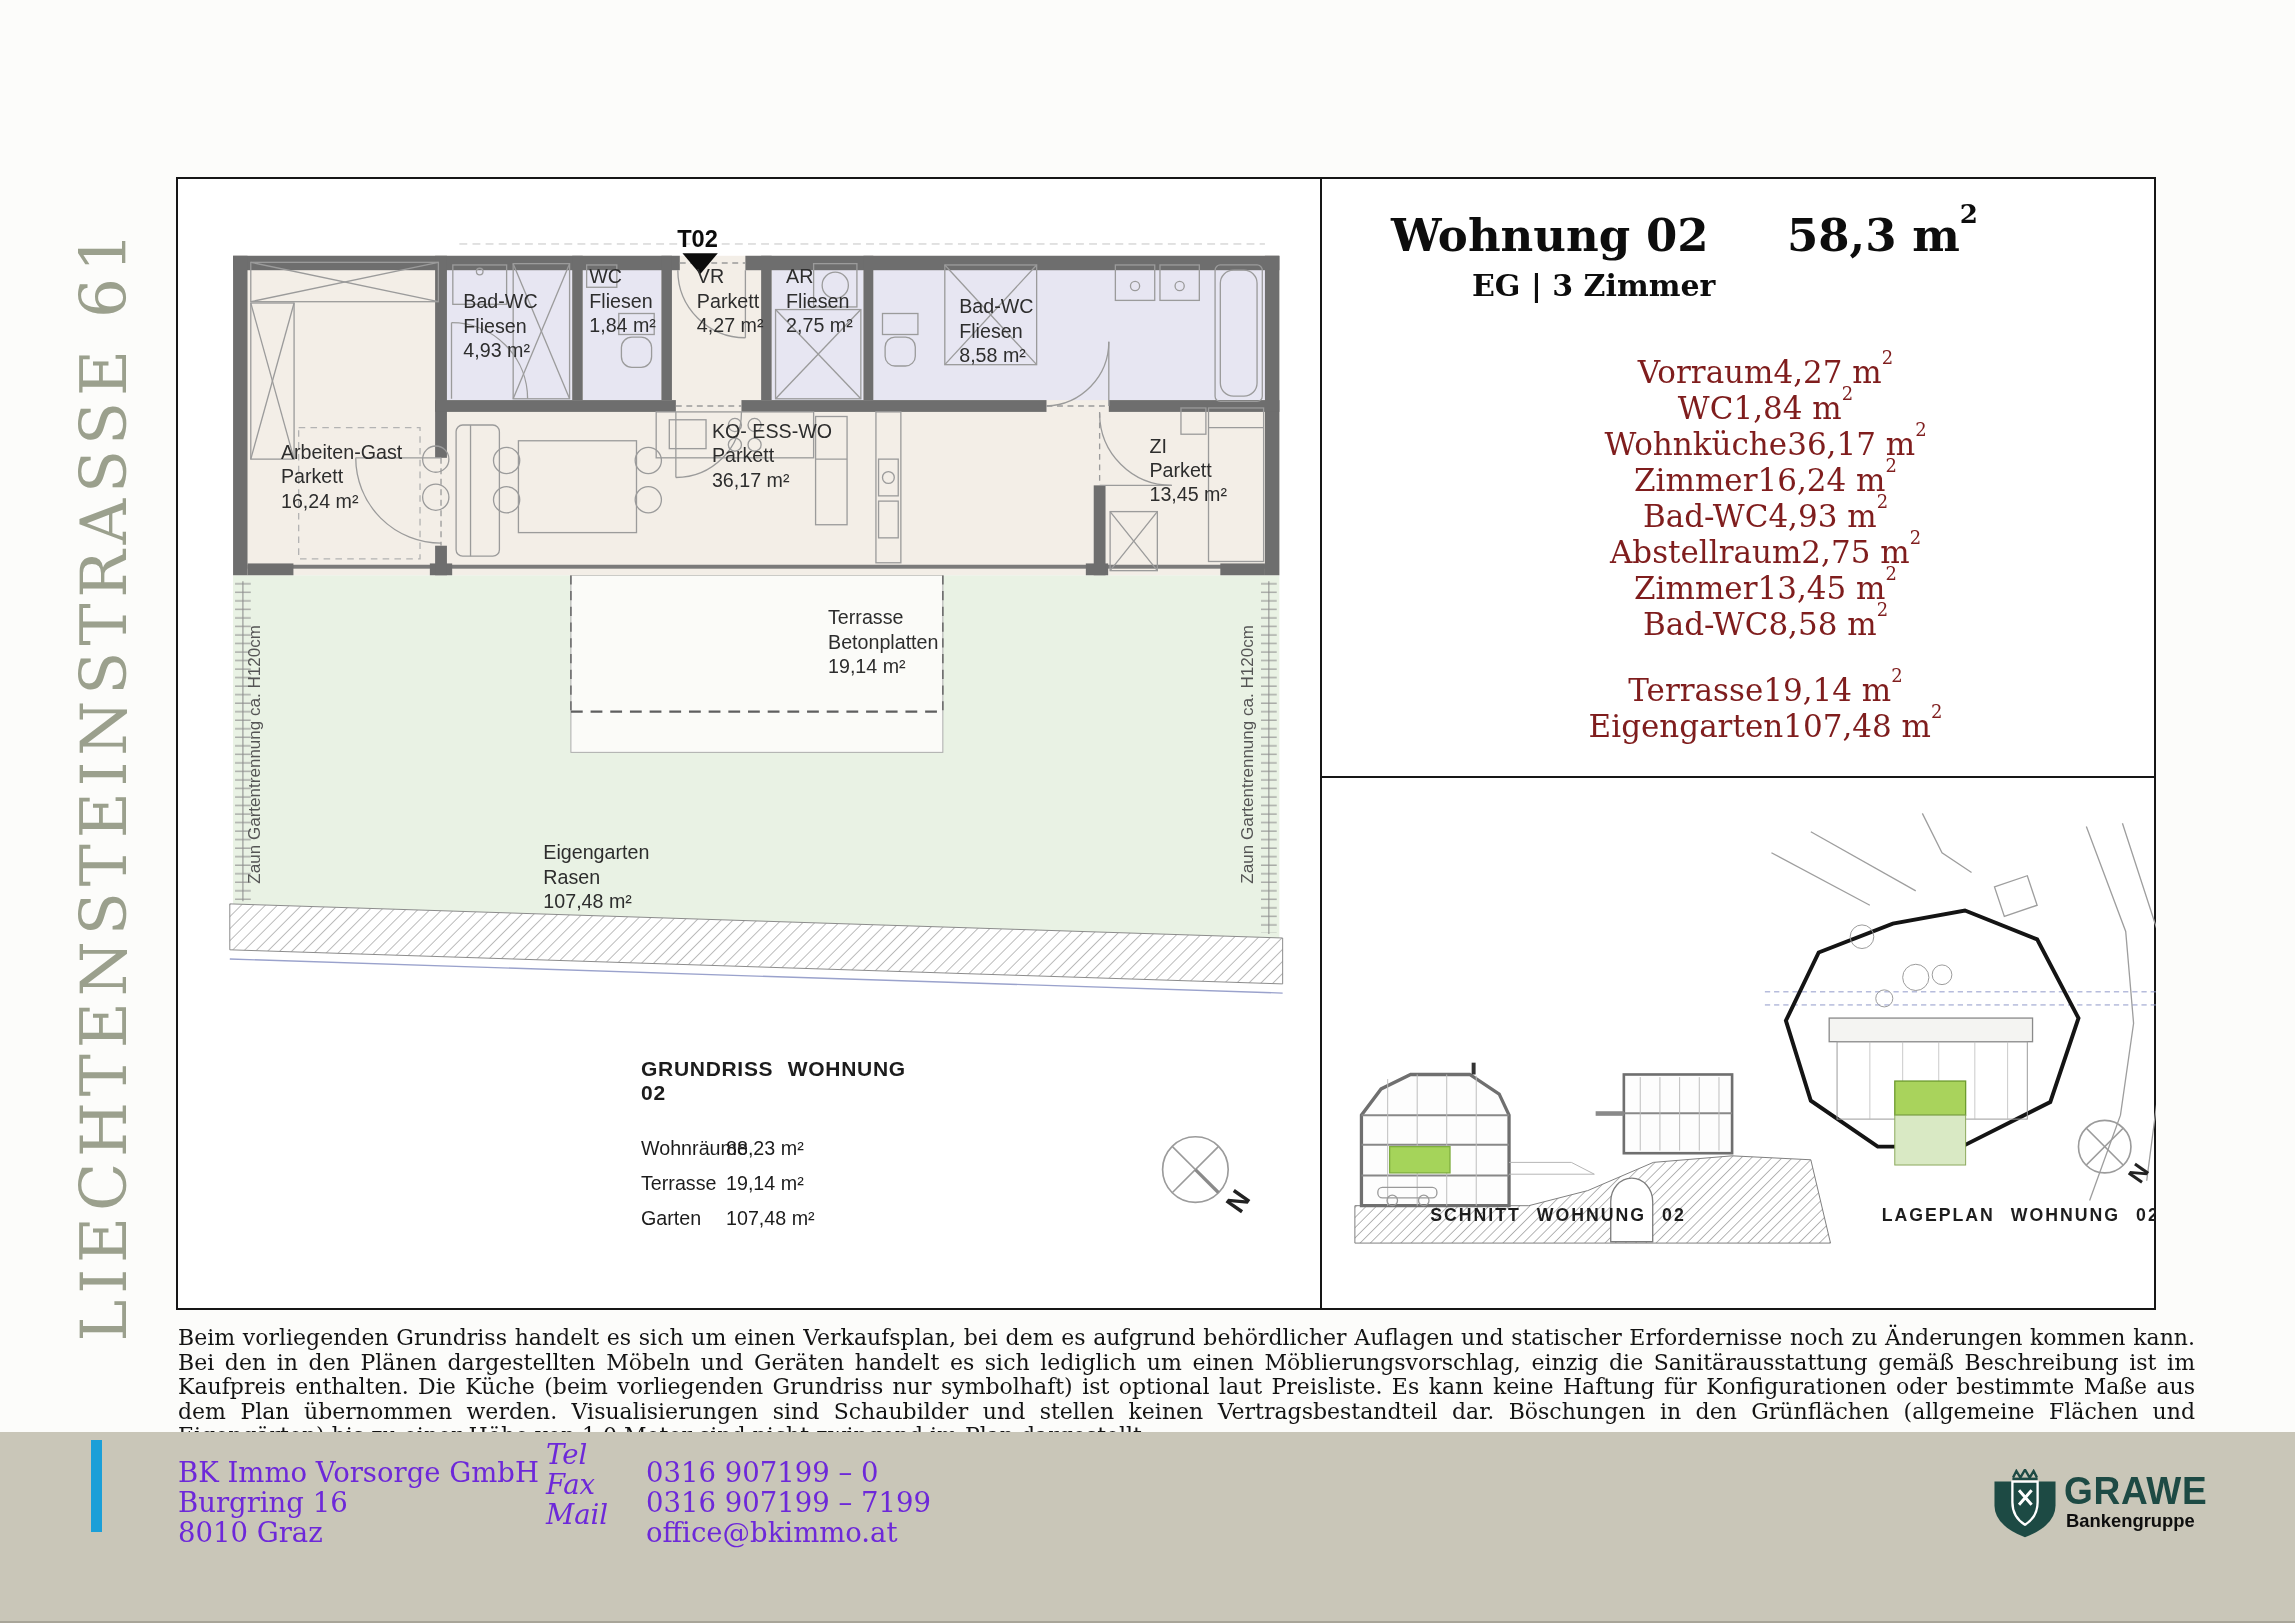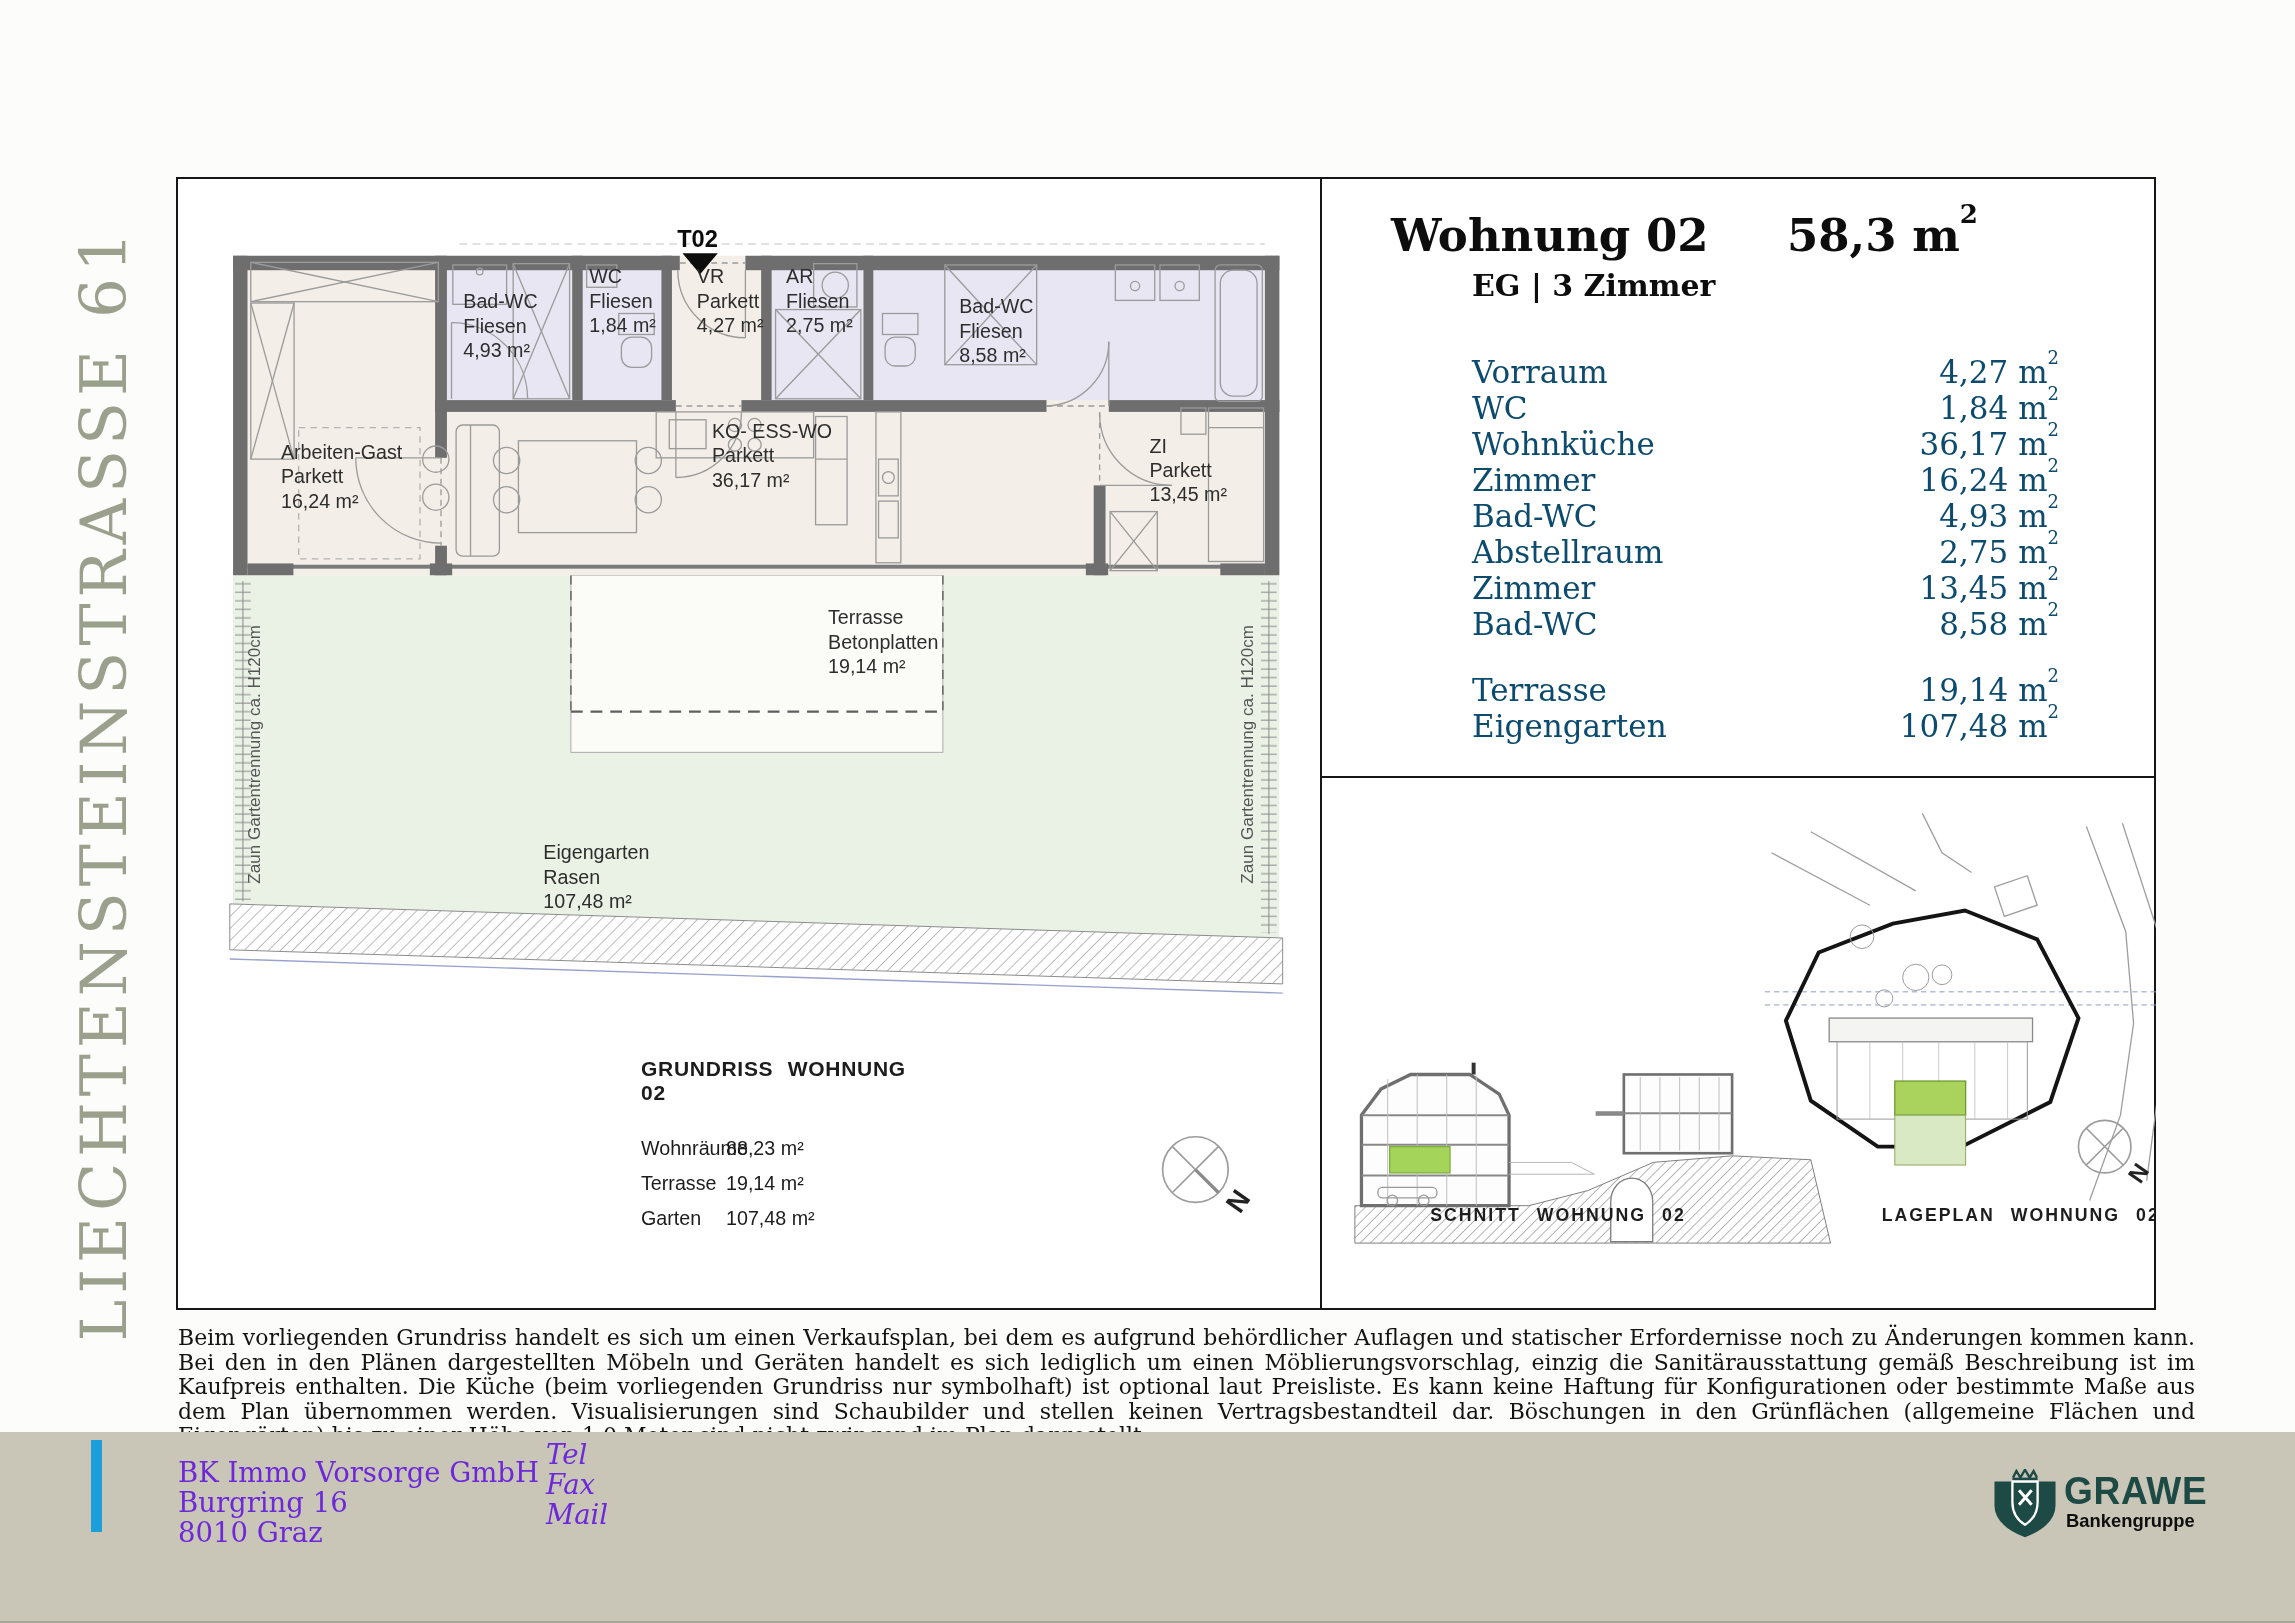--- a/index.html
+++ b/index.html
@@ -10,22 +10,22 @@
   .panel{position:absolute;background:#ffffff;border:2px solid #161616;box-sizing:border-box;}
   
   #vtitle{position:absolute;left:-441px;top:748px;width:1102px;height:85px;
           transform:rotate(-90deg);text-align:center;font-family:"DejaVu Serif",serif;
           font-size:63px;letter-spacing:5.9px;color:#9ba08d;white-space:nowrap;}
   
   #info-title-row{position:absolute;left:1391px;top:209px;width:587px;display:flex;
                   justify-content:space-between;align-items:baseline;font-weight:bold;font-size:45px;color:#0d0d0d;gap:33px;}
   #info-subtitle{position:absolute;left:1472px;top:268px;font-weight:bold;font-size:30px;color:#0d0d0d;}
   .ilist{position:absolute;left:1472px;width:587px;}
-  .irow{height:36px;display:flex;justify-content:space-between;align-items:baseline;
-        font-size:31px;color:#0c4a6e;}
+  .irow{height:36px;display:flex;justify-content:center;align-items:baseline;
+        font-size:31px;color:#7f1d1d;}
   .ival sup, #info-title-row sup{font-size:58%;position:relative;top:-0.45em;font-weight:inherit;}
   
   svg text{font-family:"Liberation Sans","DejaVu Sans",sans-serif;}
   .plabel{font-size:30px;fill:#2d2d2d;}
   .fencelabel{font-size:26px;fill:#555;}
   .marker{font-size:36px;font-weight:bold;fill:#0c0c0c;}
   .ncompass{font-size:42px;font-weight:bold;fill:#222;}
   .caption{font-size:27px;font-weight:bold;fill:#1d1d1d;letter-spacing:3px;word-spacing:14px;}
   
   #summary{position:absolute;left:641px;top:1057px;width:275px;font-family:"Liberation Sans",sans-serif;color:#1c1c1c;}
@@ -412,20 +412,25 @@
   <div class="fcol" style="left:178px;top:1457px;">
     <div>BK Immo Vorsorge GmbH</div>
     <div>Burgring 16</div>
     <div>8010 Graz</div>
   </div>
   <div class="fcol" style="left:546px;top:1439px;font-style:italic;">
     <div>Tel</div>
     <div>Fax</div>
     <div>Mail</div>
   </div>
+  <div class="fcol" style="left:646px;top:1457px;">
+    <div>0316 907199 – 0</div>
+    <div>0316 907199 – 7199</div>
+    <div>office@bkimmo.at</div>
+  </div>
 
   <div id="logo">
     <svg width="68" height="73" viewBox="0 0 100 110">
       <polyline points="32,13 37,3 43,13 50,1 57,13 63,3 68,13" fill="none" stroke="#1d4a44" stroke-width="3.5"></polyline>
       <line x1="31" y1="15" x2="69" y2="15" stroke="#1d4a44" stroke-width="4"></line>
       <path d="M4,19 H96 V55 Q96 85 50 103 Q4 85 4 55 Z" fill="#1d4a44"></path>
       <path d="M31,19 H69 V50 Q69 72 50 84 Q31 72 31 50 Z" fill="none" stroke="#ffffff" stroke-width="3.5"></path>
       <path d="M41,32 L60,54 M60,32 L41,54" stroke="#ffffff" stroke-width="4.5" fill="none"></path>
     </svg>
     <div id="logo-text">GRAWE</div>

